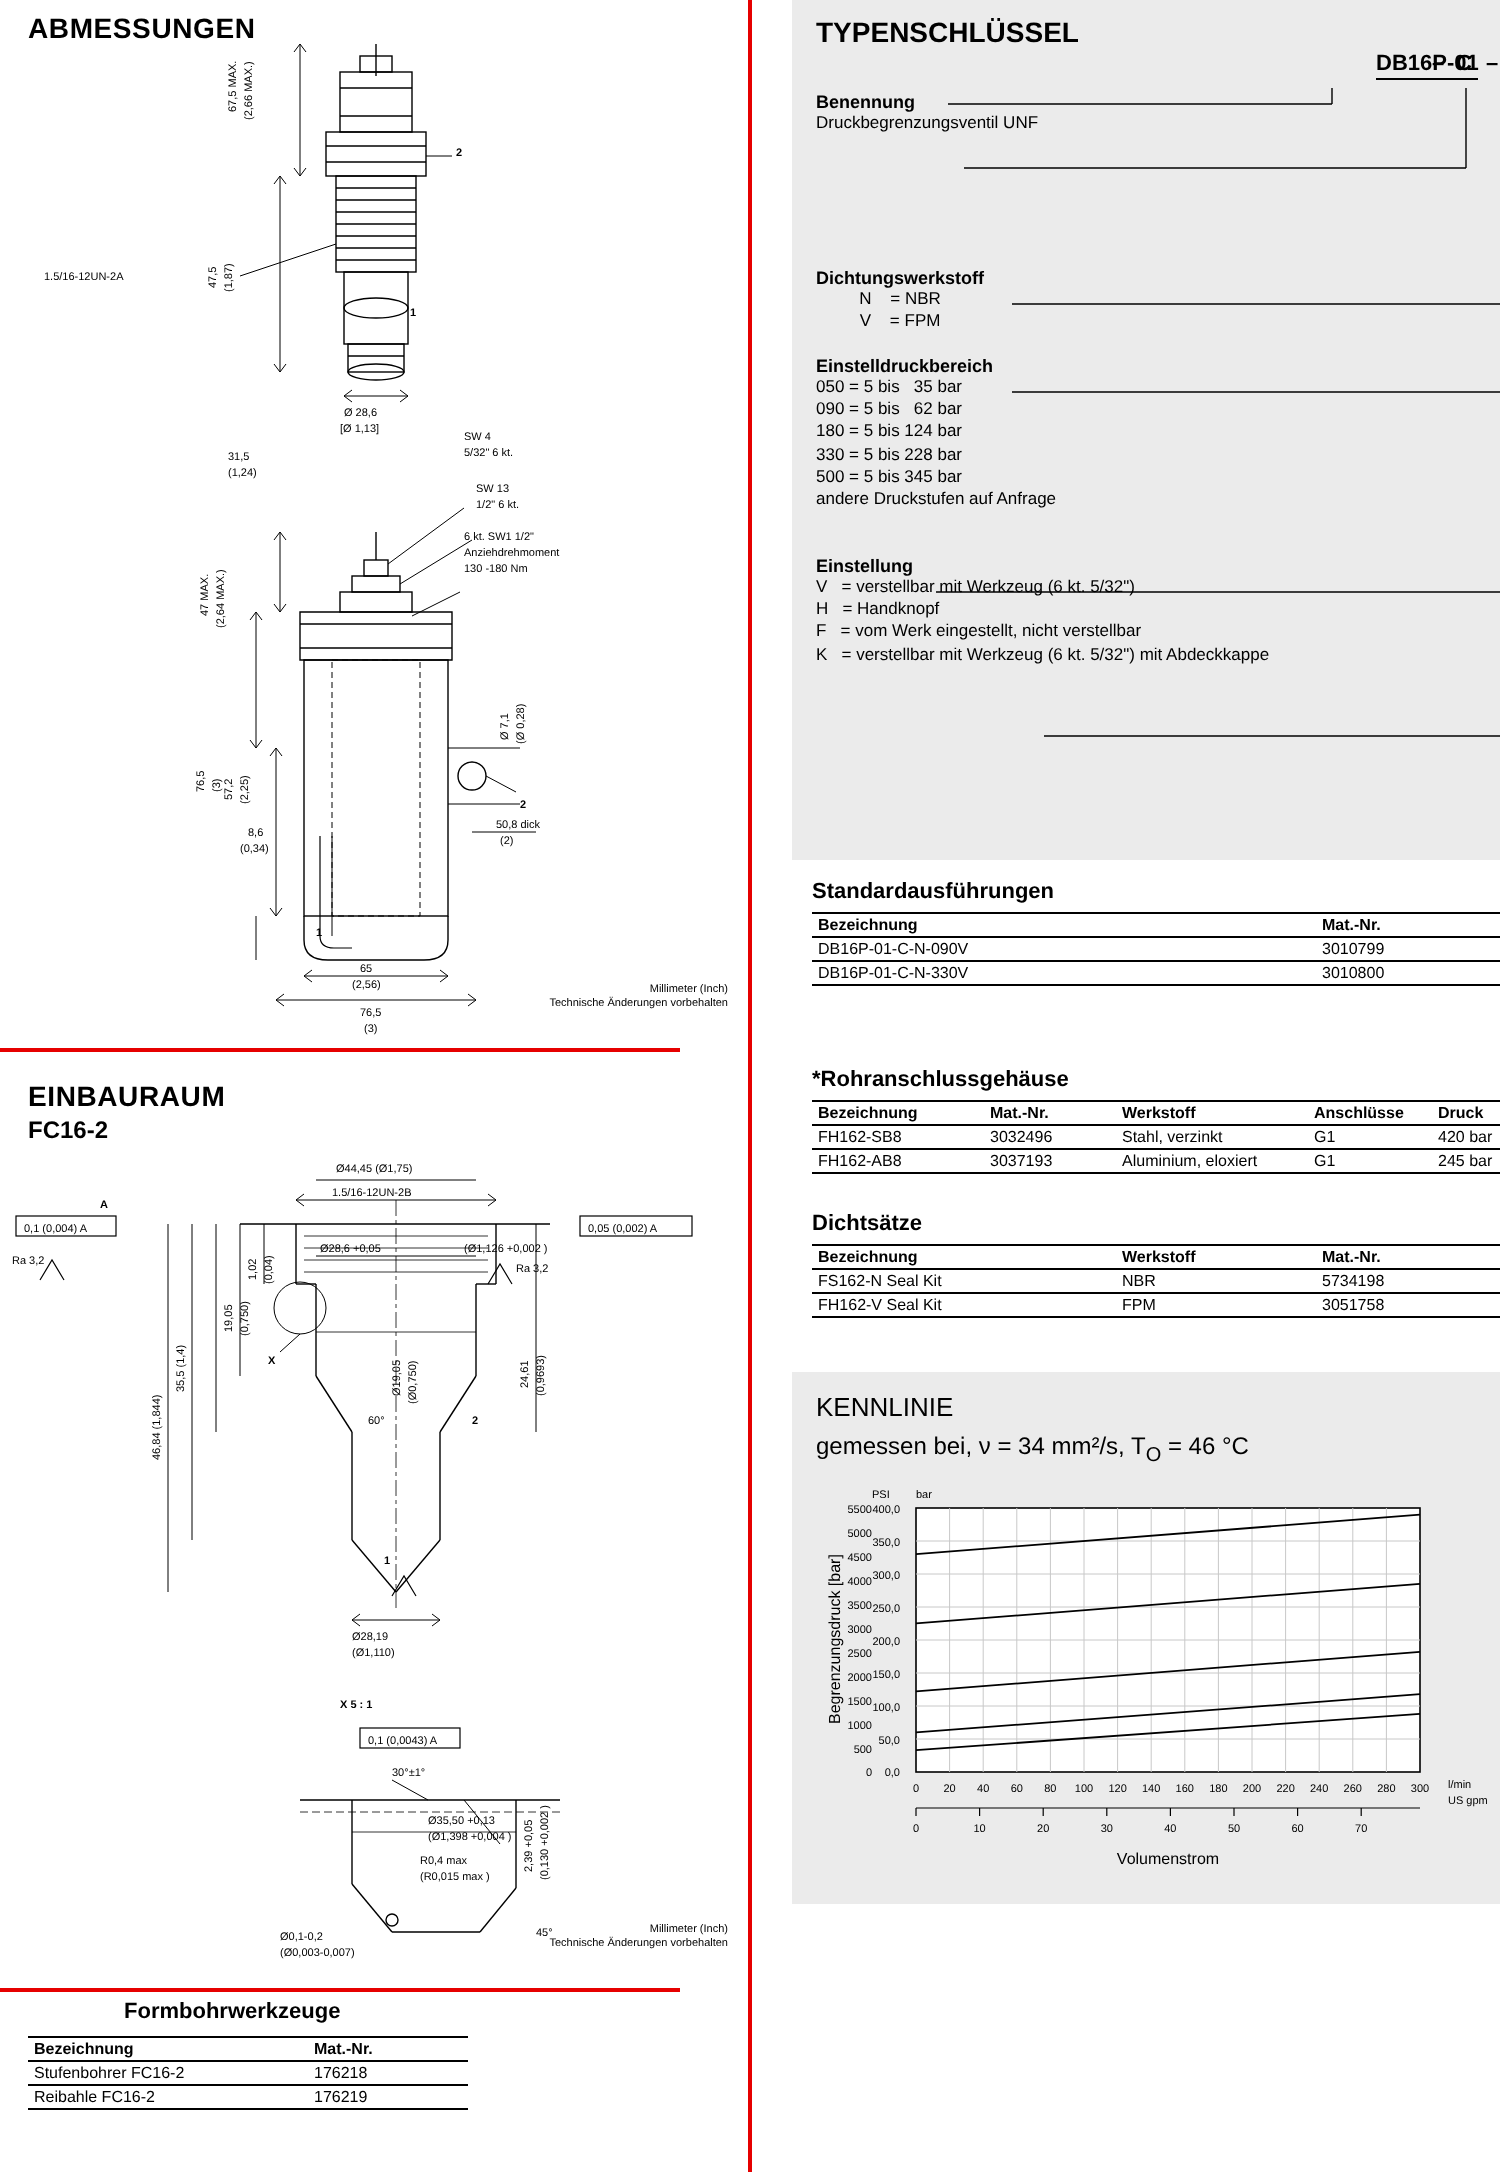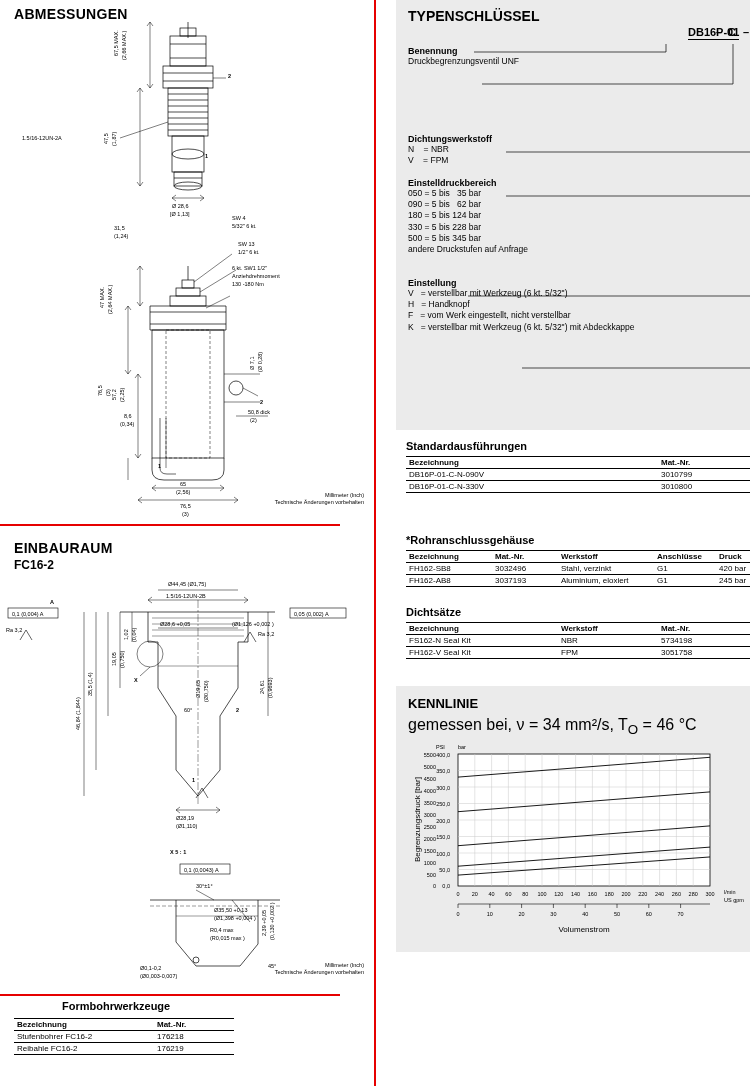--- a/index.html
+++ b/index.html
@@ -73,22 +73,22 @@
   .blk .hd { font-weight:bold; font-size:9px; }
   .blk .ln { font-size:8.5px; line-height:1.32; white-space:pre; }
 
   
   .rt-title { position:absolute; font-size:11px; font-weight:bold; }
   .rt-table { position:absolute; font-size:8px; border-collapse:collapse; }
   .rt-table th { font-weight:bold; text-align:left; padding:1px 3px; border-top:1px solid #000; border-bottom:1px solid #000;}
   .rt-table td { text-align:left; padding:1px 3px; border-bottom:1px solid #000; }
 
   
-  #kl-title { position:absolute; left:12px; top:696px; font-size:13px; font-weight:bold; }
-  #kl-sub   { position:absolute; left:12px; top:716px; font-size:16px;text-align:right; }
+  #kl-title { position:absolute; left:12px; top:696px; font-size:13px; font-weight:normal; }
+  #kl-sub   { position:absolute; left:12px; top:716px; font-size:12px;text-align:right; }
   #kl-chart { position:absolute; left:10px; top:732px; width:352px; height:210px; }
 </style>
 </head>
 <body>
 
 <div class="page">
 
   <div class="divider-v"></div>
   <div class="divider-h" style="top:524px;"></div>
   <div class="divider-h" style="top:994px;"></div>
@@ -421,21 +421,21 @@
           <line x1="126" y1="344" x2="448" y2="344"></line>
       </g>
     </svg>
 
     <div class="blk" style="left:12px; top:46px;">
       <div class="hd">Benennung</div>
       <div class="ln">Druckbegrenzungsventil UNF</div>
     </div>
 
 
-    <div class="blk" style="left:12px; top:134px;">
+    <div class="blk" style="left:12px; top:134px;text-align:center;">
       <div class="hd">Dichtungswerkstoff</div>
       <div class="ln">N    = NBR</div>
       <div class="ln">V    = FPM</div>
     </div>
 
     <div class="blk" style="left:12px; top:178px;">
       <div class="hd">Einstelldruckbereich</div>
       <div class="ln">050 = 5 bis   35 bar</div>
       <div class="ln">090 = 5 bis   62 bar</div>
       <div class="ln">180 = 5 bis 124 bar</div>

